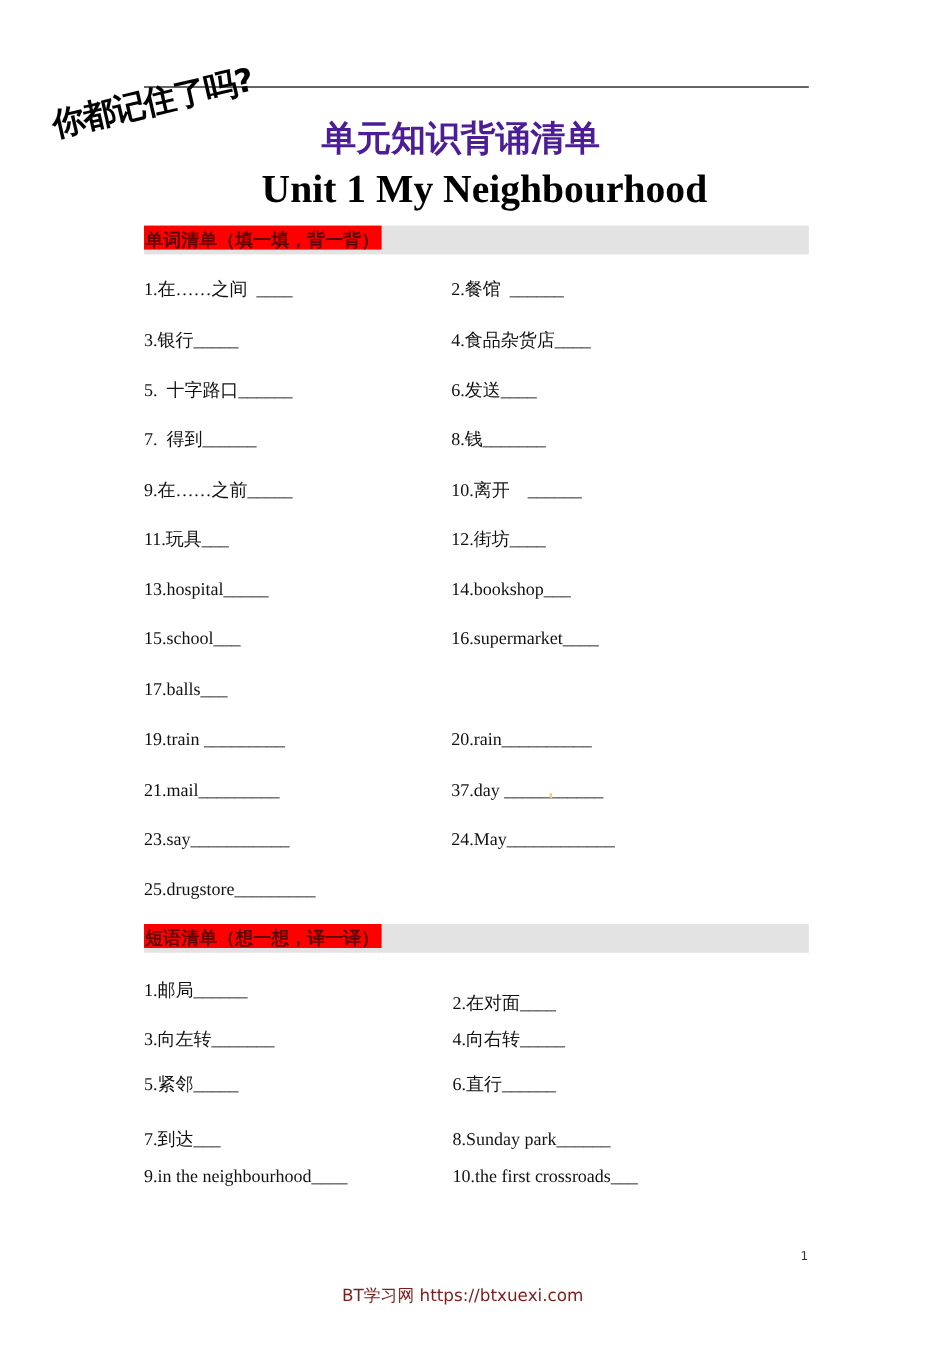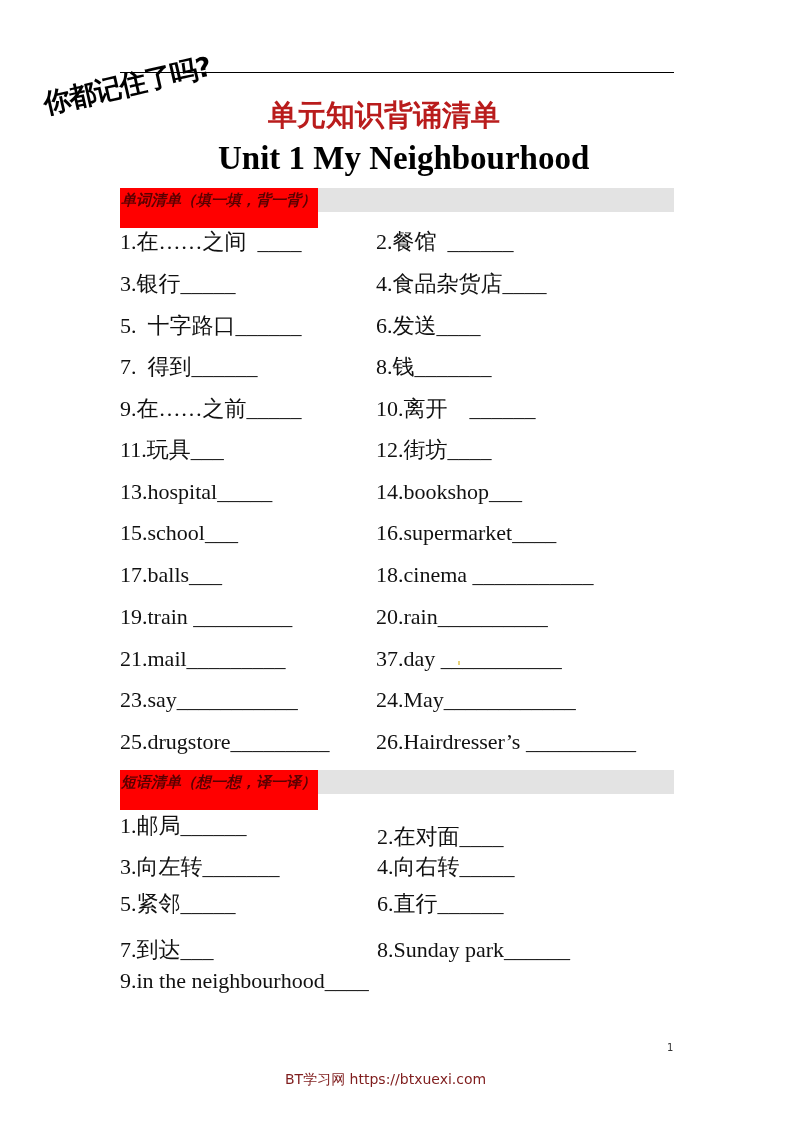--- a/index.html
+++ b/index.html
@@ -3,28 +3,28 @@
   <meta charset="utf-8">
   <style>
     html, body { margin: 0; padding: 0; background: #ffffff; }
     body { width: 793px; height: 1122px; position: relative; overflow: hidden;
            font-family: "Liberation Serif", "DejaVu Serif", serif; color: #111; }
     .top-rule { position: absolute; left: 120px; top: 72px; width: 554px; height: 0; border-top: 1.3px solid #000; }
     .badge { position: absolute; left: 48px; top: 86px; font-family: "DejaVu Sans", sans-serif;
              font-weight: bold; font-size: 27px; letter-spacing: -1px; color: #000;
              transform: rotate(-13deg); transform-origin: left bottom; white-space: nowrap; }
     .title-cn { position: absolute; left: 268px; top: 96px; font-family: "DejaVu Sans", sans-serif;
-                font-weight: bold; font-size: 29px; color: #b91c1c; letter-spacing: 0px; white-space: nowrap; }
+                font-weight: bold; font-size: 29px; color: #4c1d95; letter-spacing: 0px; white-space: nowrap; }
     .title-en { position: absolute; left: 218px; top: 140px; font-family: "Liberation Serif", serif;
                 font-weight: bold; font-size: 33px; color: #000000; white-space: nowrap; }
     .section-bar { position: absolute; left: 120px; width: 554px; height: 24px; background: #e3e3e3; }
-    .section-bar .label { position: absolute; left: 0; top: 0; height: 40px; background: #ff0000;
+    .section-bar .label { position: absolute; left: 0; top: 0; height: 20px; background: #ff0000;
                           font-family: "DejaVu Sans", sans-serif; font-weight: bold; font-size: 15px;
-                          line-height: 24px; color: #5a0000; padding: 0 2px 0 1px; white-space: nowrap; font-style: italic; }
-    .row { position: absolute; left: 120px; width: 560px; height: 24px; font-size: 22px; line-height: 24px; text-decoration: underline; }
+                          line-height: 24px; color: #5a0000; padding: 0 2px 0 1px; white-space: nowrap; }
+    .row { position: absolute; left: 120px; width: 560px; height: 24px; font-size: 15px; line-height: 24px; text-decoration: underline; }
     .cell { position: absolute; top: 0; white-space: pre; }
     .cell.left { left: 0; }
     .cell.right { left: 256px; }
     .page-num { position: absolute; left: 667px; top: 1042px; font-family: "DejaVu Sans", sans-serif; font-size: 10px; color: #333; }
     .footer { position: absolute; left: 285px; top: 1071px; font-family: "DejaVu Sans", sans-serif; font-size: 14px; color: #7f1d1d; white-space: nowrap; }
     .dot { position: absolute; left: 458px; top: 661px; width: 2px; height: 4px; background: #e8d27a; }
   </style>
 </head>
 <body>
 
@@ -64,37 +64,35 @@
 <div class="row" style="top:480px;">
     <span class="cell left">13.hospital_____</span>
     <span class="cell right">14.bookshop___</span>
   </div>
 <div class="row" style="top:521px;">
     <span class="cell left">15.school___</span>
     <span class="cell right">16.supermarket____</span>
   </div>
 <div class="row" style="top:563px;">
     <span class="cell left">17.balls___</span>
-    <span class="cell right">18.cinema ___________</span>
   </div>
 <div class="row" style="top:605px;">
     <span class="cell left">19.train _________</span>
     <span class="cell right">20.rain__________</span>
   </div>
 <div class="row" style="top:647px;">
     <span class="cell left">21.mail_________</span>
     <span class="cell right">37.day ___________</span>
   </div>
 <div class="row" style="top:688px;">
     <span class="cell left">23.say___________</span>
     <span class="cell right">24.May____________</span>
   </div>
 <div class="row" style="top:730px;">
     <span class="cell left">25.drugstore_________</span>
-    <span class="cell right">26.Hairdresser’s __________</span>
   </div>
 
 <div class="dot"></div>
 
 <div class="section-bar" style="top:770px;">
   <span class="label">短语清单（想一想，译一译）</span>
 </div>
 
 <div class="row" style="top:814px;">
     <span class="cell left">1.邮局______</span>
@@ -107,16 +105,17 @@
 <div class="row" style="top:892px;">
     <span class="cell left">5.紧邻_____</span>
     <span class="cell right" style="left:257px;">6.直行______</span>
   </div>
 <div class="row" style="top:938px;">
     <span class="cell left">7.到达___</span>
     <span class="cell right" style="left:257px;">8.Sunday park______</span>
   </div>
 <div class="row" style="top:969px;">
     <span class="cell left">9.in the neighbourhood____</span>
+    <span class="cell right" style="left:257px;">10.the first crossroads___</span>
   </div>
 
 <div class="page-num">1</div>
 <div class="footer">BT学习网 https://btxuexi.com</div>
 
 </body></html>

